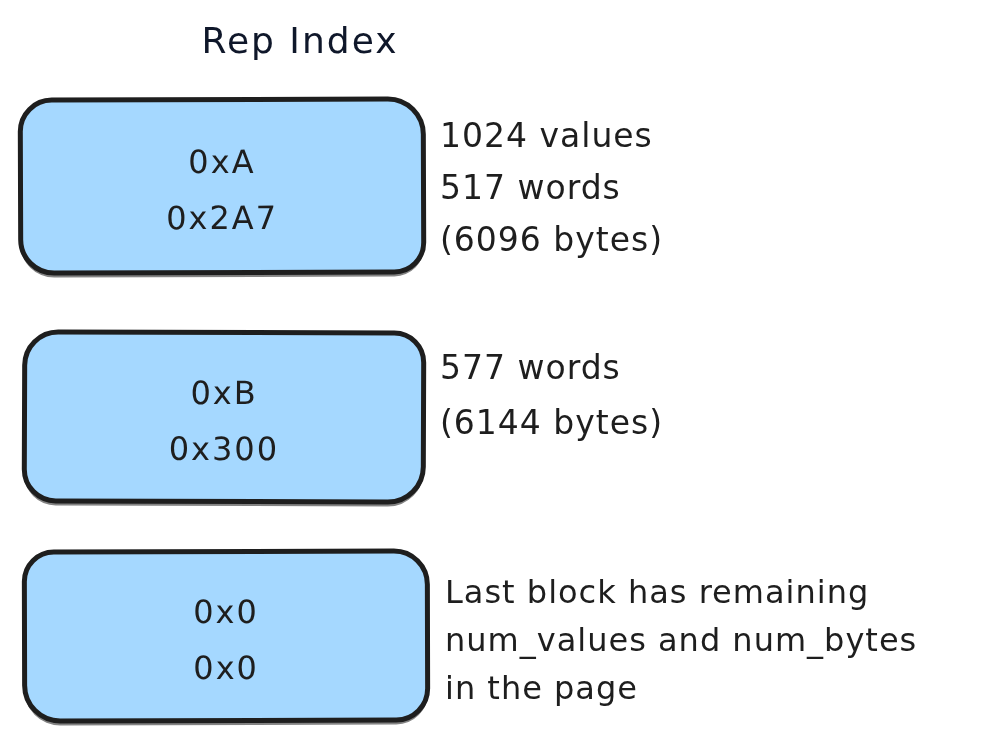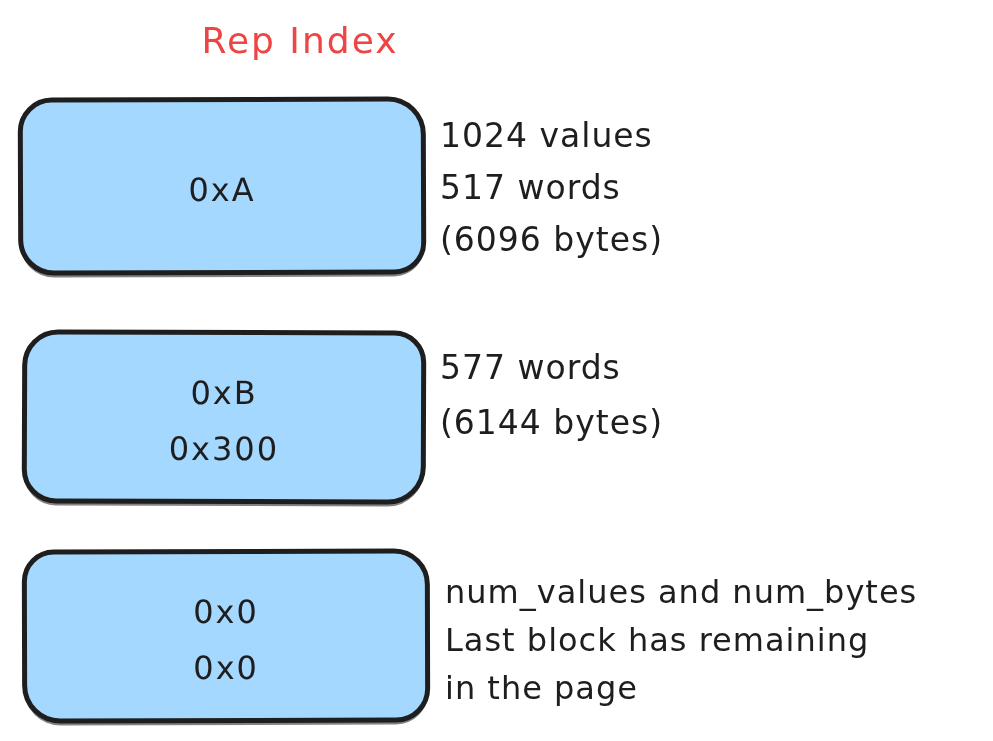--- a/index.html
+++ b/index.html
@@ -18,21 +18,21 @@
   }
   .title {
     position: absolute;
     left: 150px;
     top: 20px;
     width: 300px;
     text-align: center;
     font-size: 36px;
     font-weight: 500;
     letter-spacing: 2px;
-    color: #ef4444;
+    color: #0f172a;
   }
   .block {
     position: absolute;
     background: #a5d8ff;
     border: 5px solid #1e1e1e;
     box-sizing: border-box;
     display: flex;
     flex-direction: column;
     align-items: center;
     justify-content: center;
@@ -81,20 +81,21 @@
 </style>
 </head>
 <body>
 
 <div class="canvas">
 
   <div class="title">Rep Index</div>
 
   <div class="block block-1">
     <div class="hexline">0xA</div>
+    <div class="hexline">0x2A7</div>
   </div>
   <div class="annotation annotation-1">
     <div>1024 values</div>
     <div>517 words</div>
     <div>(6096 bytes)</div>
   </div>
 
   <div class="block block-2">
     <div class="hexline">0xB</div>
     <div class="hexline">0x300</div>
@@ -102,18 +103,18 @@
   <div class="annotation annotation-2">
     <div>577 words</div>
     <div>(6144 bytes)</div>
   </div>
 
   <div class="block block-3">
     <div class="hexline">0x0</div>
     <div class="hexline">0x0</div>
   </div>
   <div class="annotation annotation-3">
+    <div>Last block has remaining</div>
     <div>num_values and num_bytes</div>
-    <div>Last block has remaining</div>
     <div>in the page</div>
   </div>
 
 </div>
 
 </body></html>

